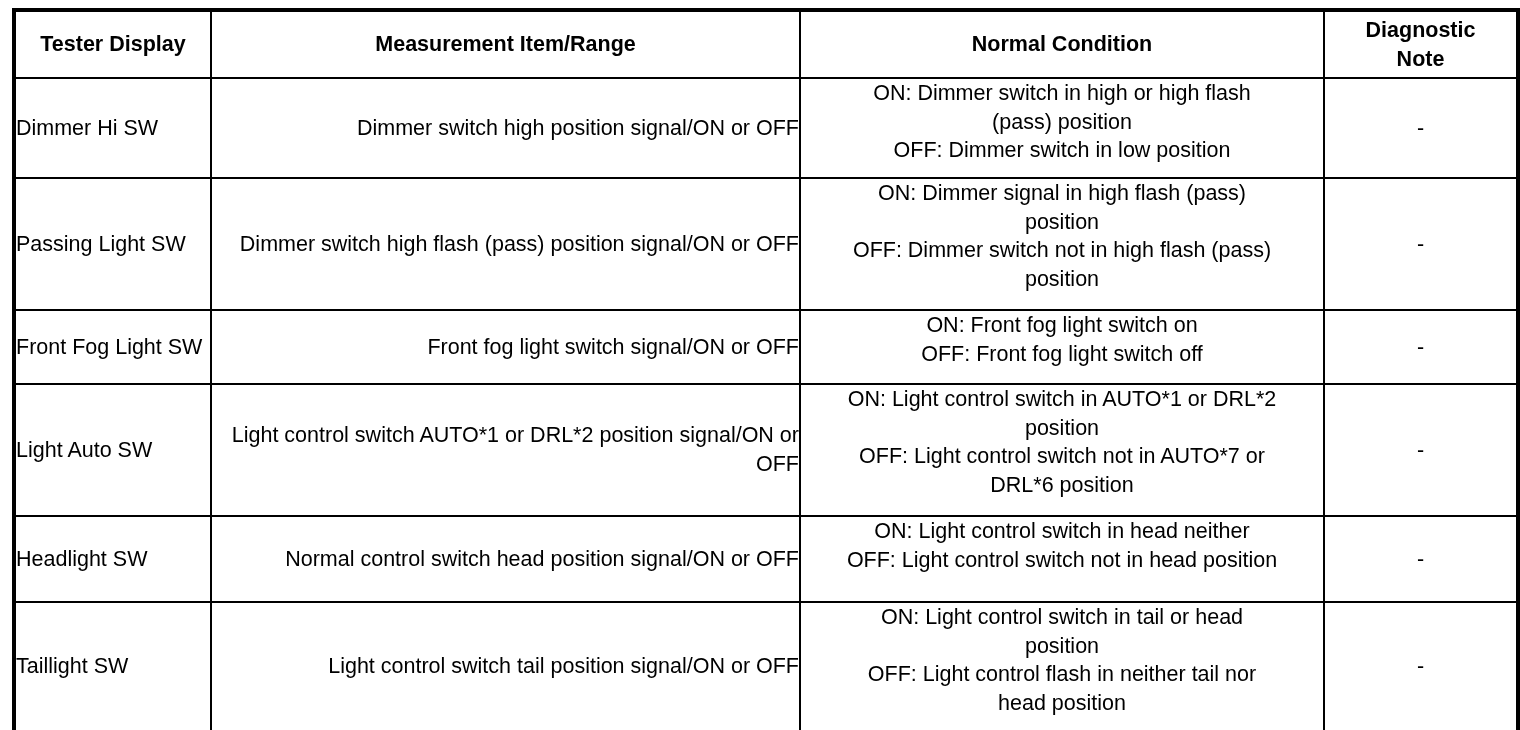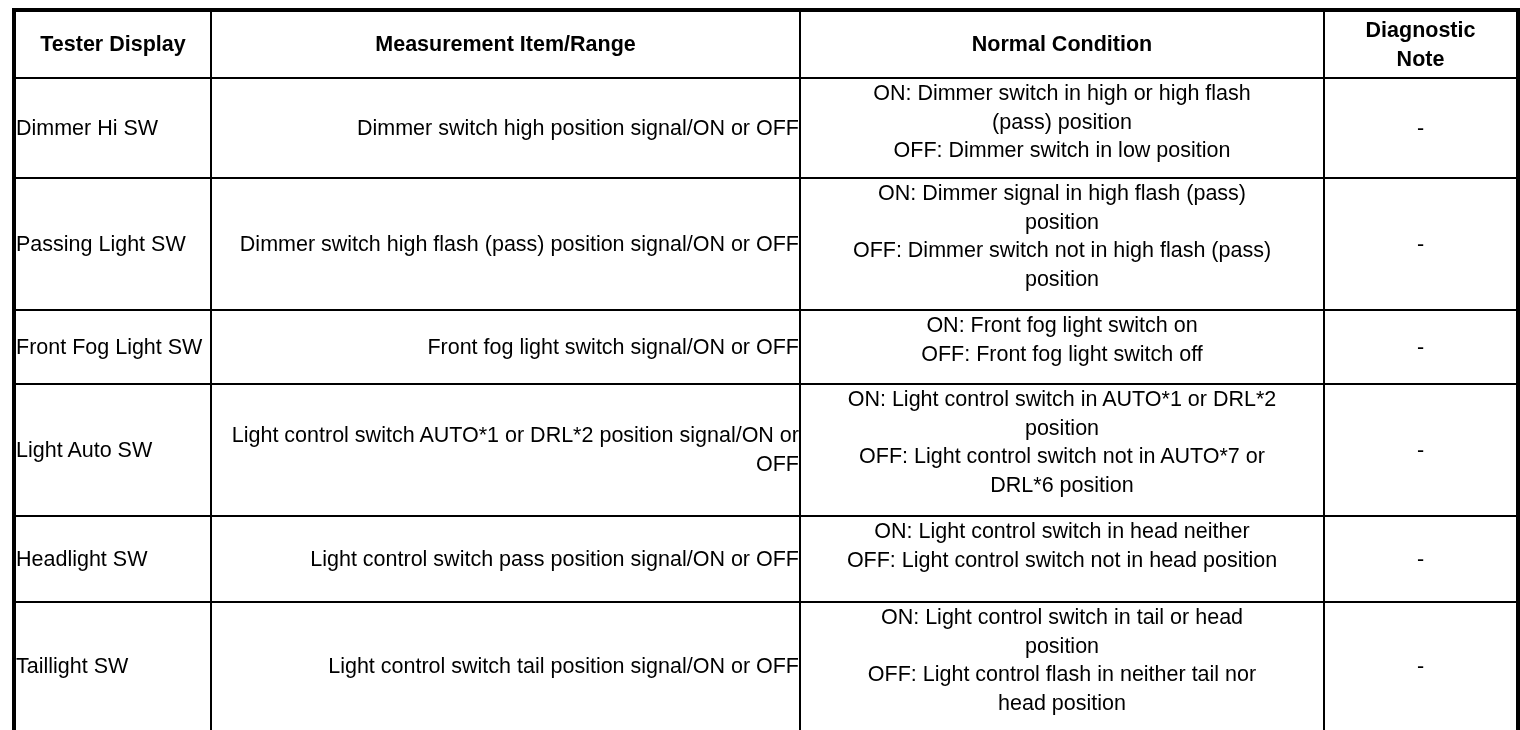--- a/index.html
+++ b/index.html
@@ -155,21 +155,21 @@
           <span class="cond-line">ON: Light control switch in AUTO*1 or DRL*2</span>
           <span class="cond-line">position</span>
           <span class="cond-line">OFF: Light control switch not in AUTO*7 or</span>
           <span class="cond-line">DRL*6 position</span>
         </td>
         <td class="cell-note">-</td>
       </tr>
 
       <tr class="r4">
         <td class="cell-tester">Headlight SW</td>
-        <td class="cell-measure">Light control switch pass position signal/ON or OFF</td>
+        <td class="cell-measure">Normal control switch head position signal/ON or OFF</td>
         <td class="cell-normal">
           <span class="cond-line">ON: Light control switch in head neither</span>
           <span class="cond-line">OFF: Light control switch not in head position</span>
         </td>
         <td class="cell-note">-</td>
       </tr>
 
       <tr class="r5">
         <td class="cell-tester">Taillight SW</td>
         <td class="cell-measure">Light control switch tail position signal/ON or OFF</td>

